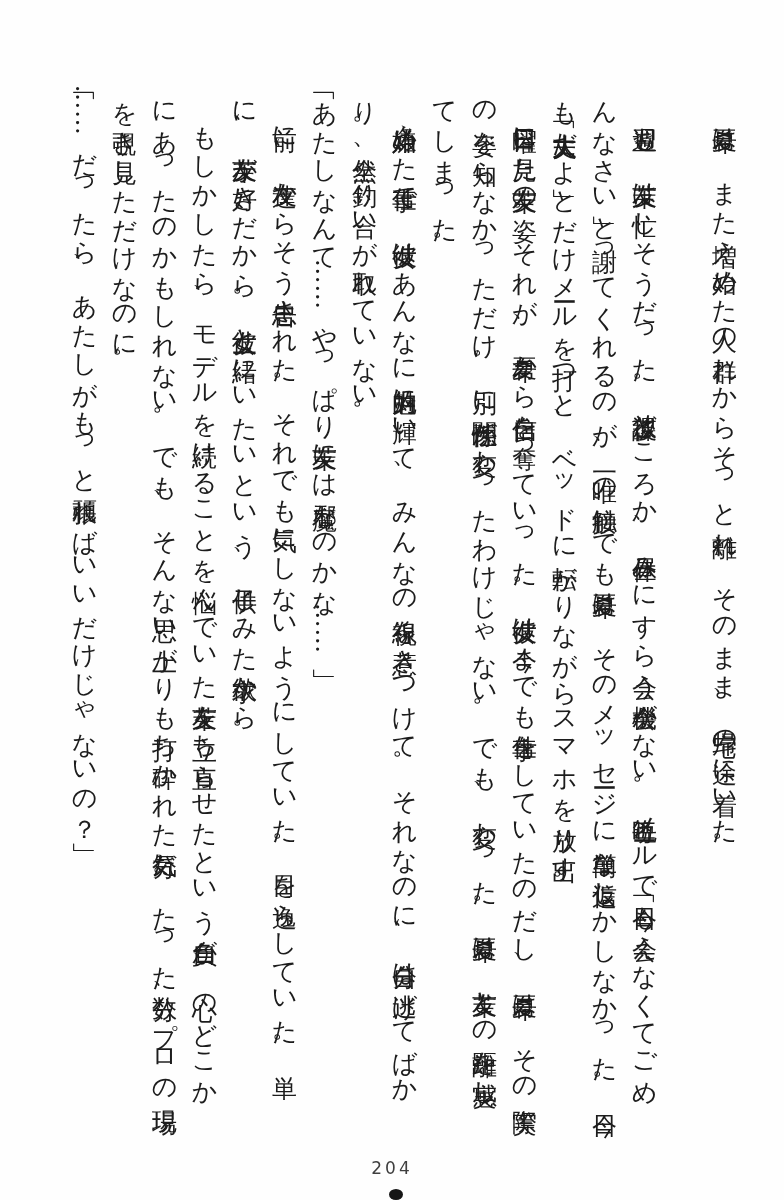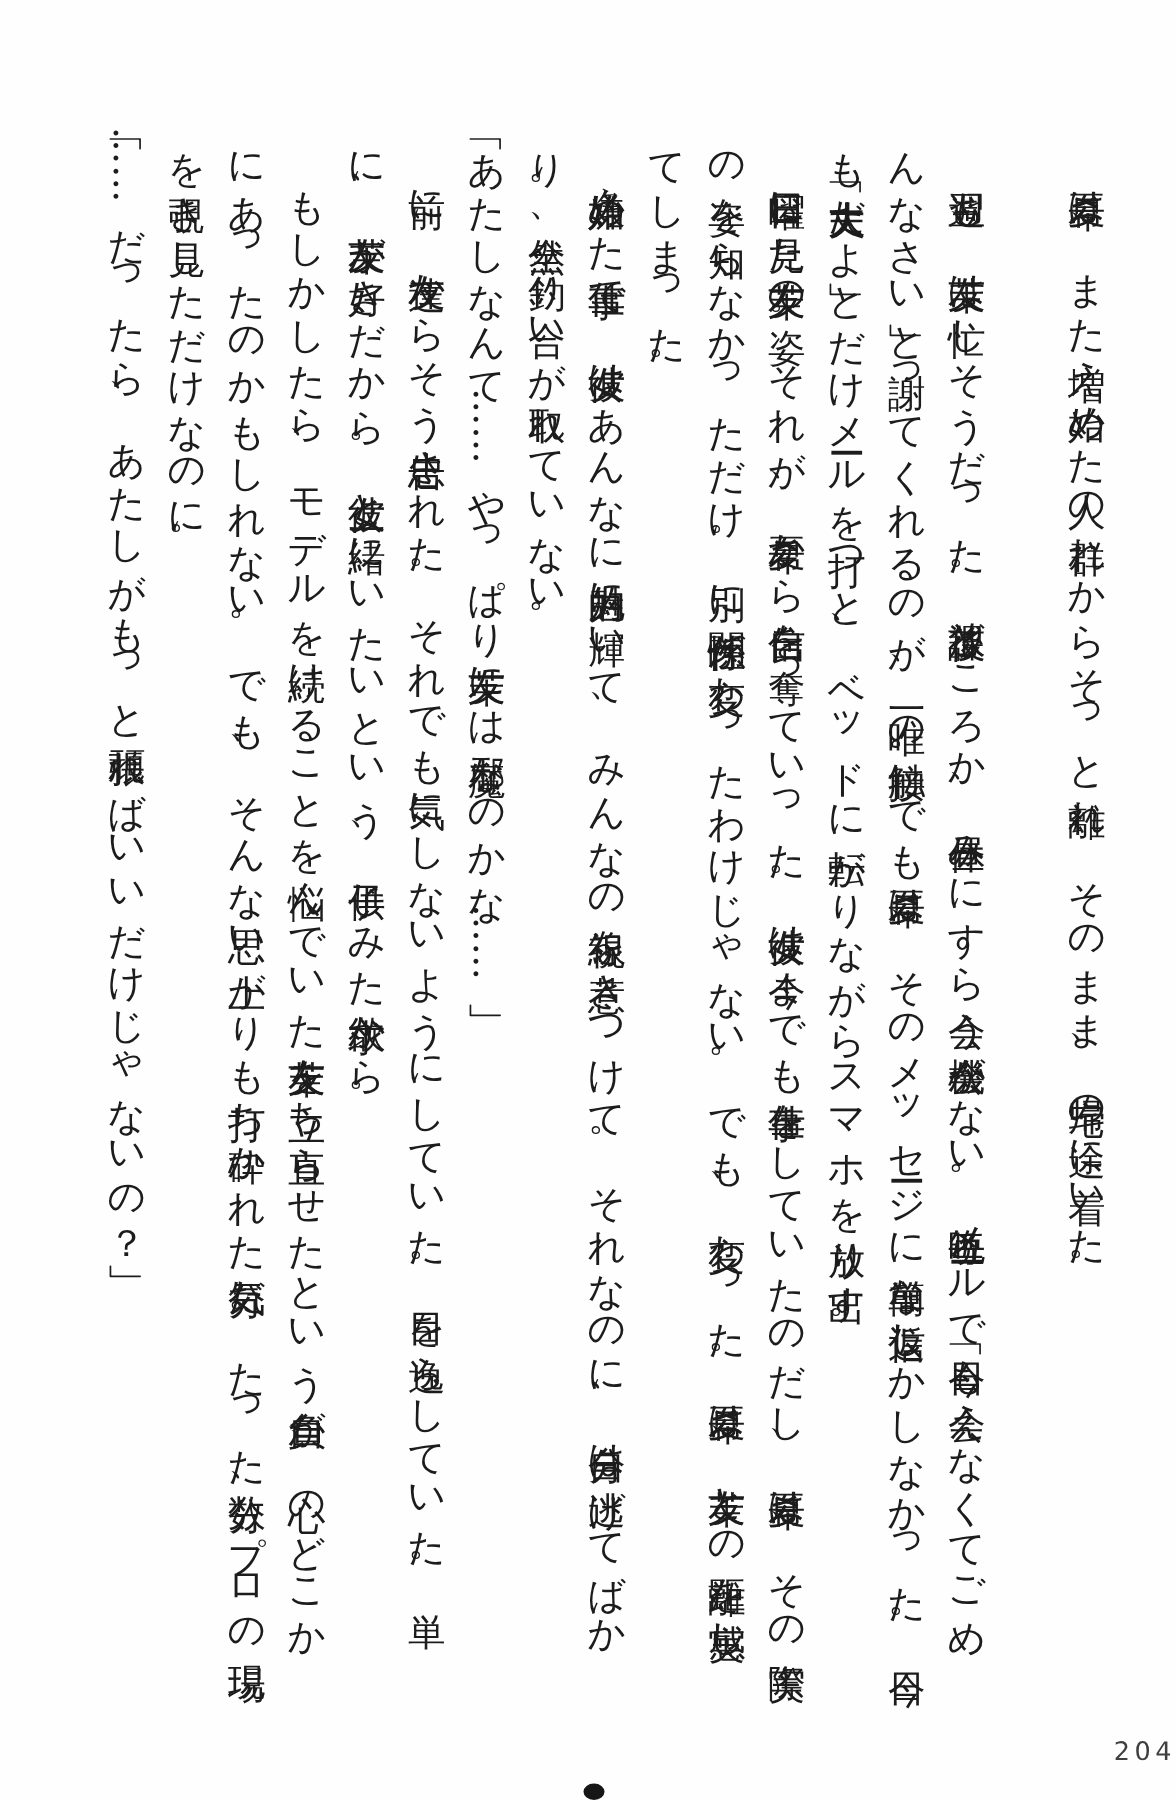--- a/index.html
+++ b/index.html
@@ -41,21 +41,21 @@
   }
   
   .text-block p.section-break {
     margin-block-end: 40px;
   }
   .page-number-row {
     position: absolute;
     top: 1158px;
     left: 0;
     width: 784px;
-    text-align: right;
+    text-align: center;
     font-family: "DejaVu Sans", "Liberation Sans", sans-serif;
     font-size: 17px;
     letter-spacing: 3px;
     color: #3f3f3f;
   }
   .print-dot {
     position: absolute;
     left: 389px;
     top: 1189px;
     width: 14px;

